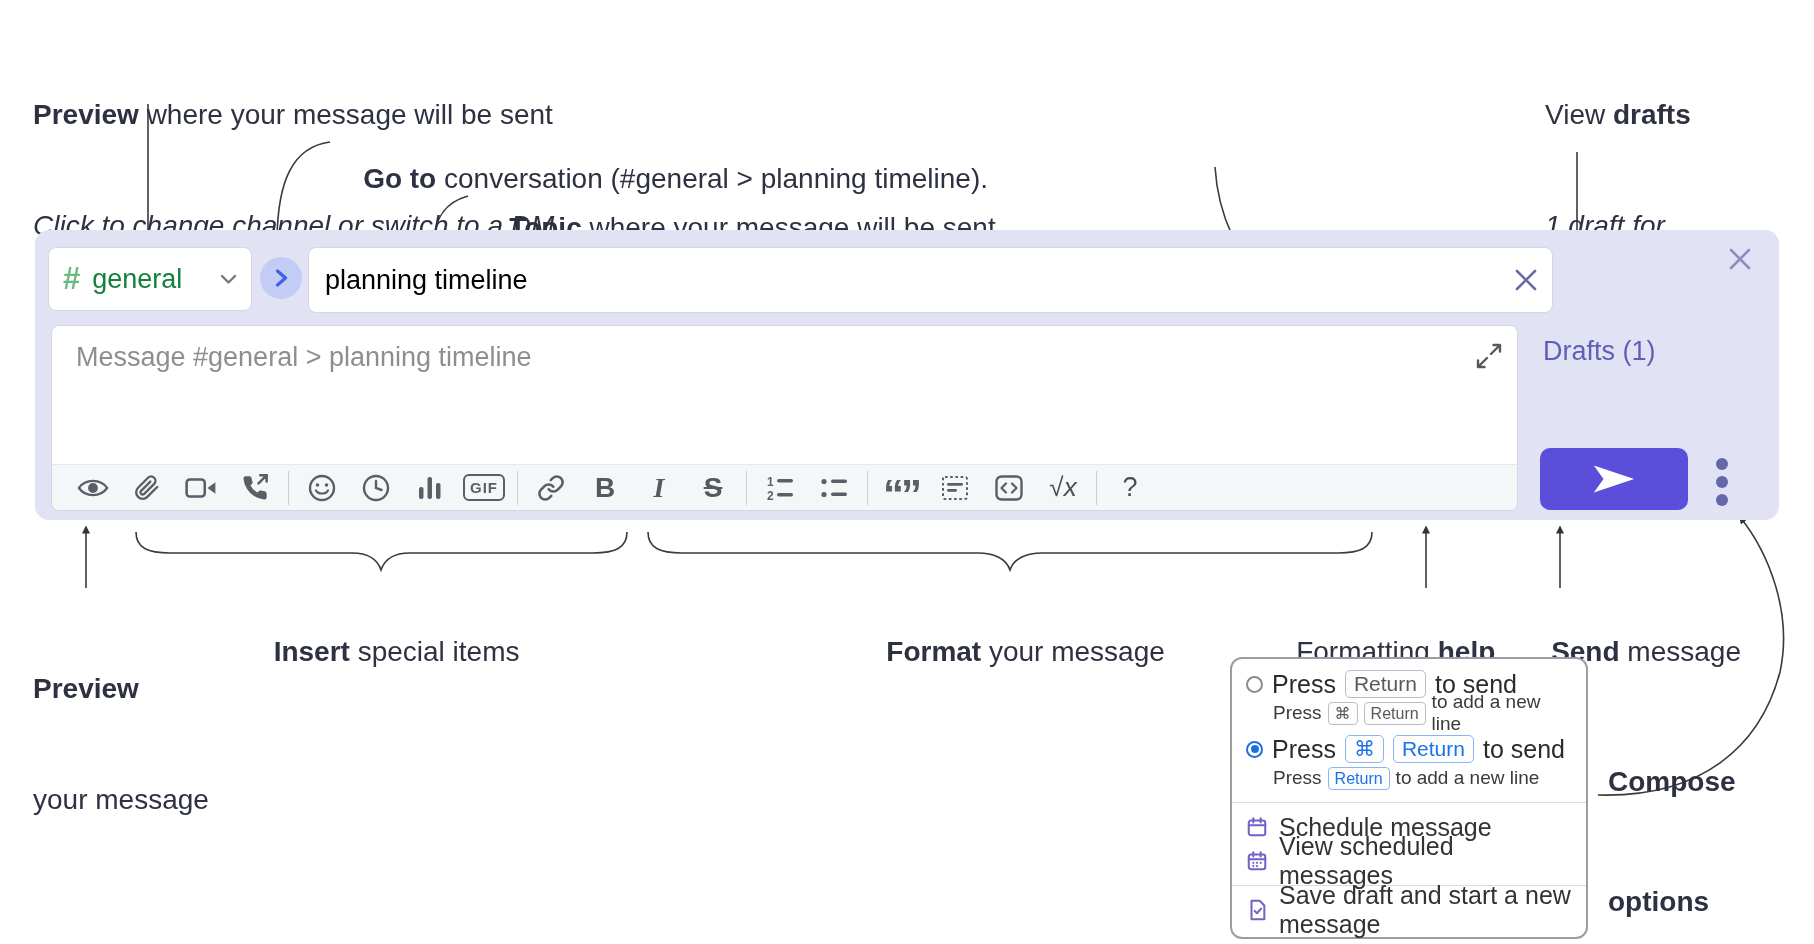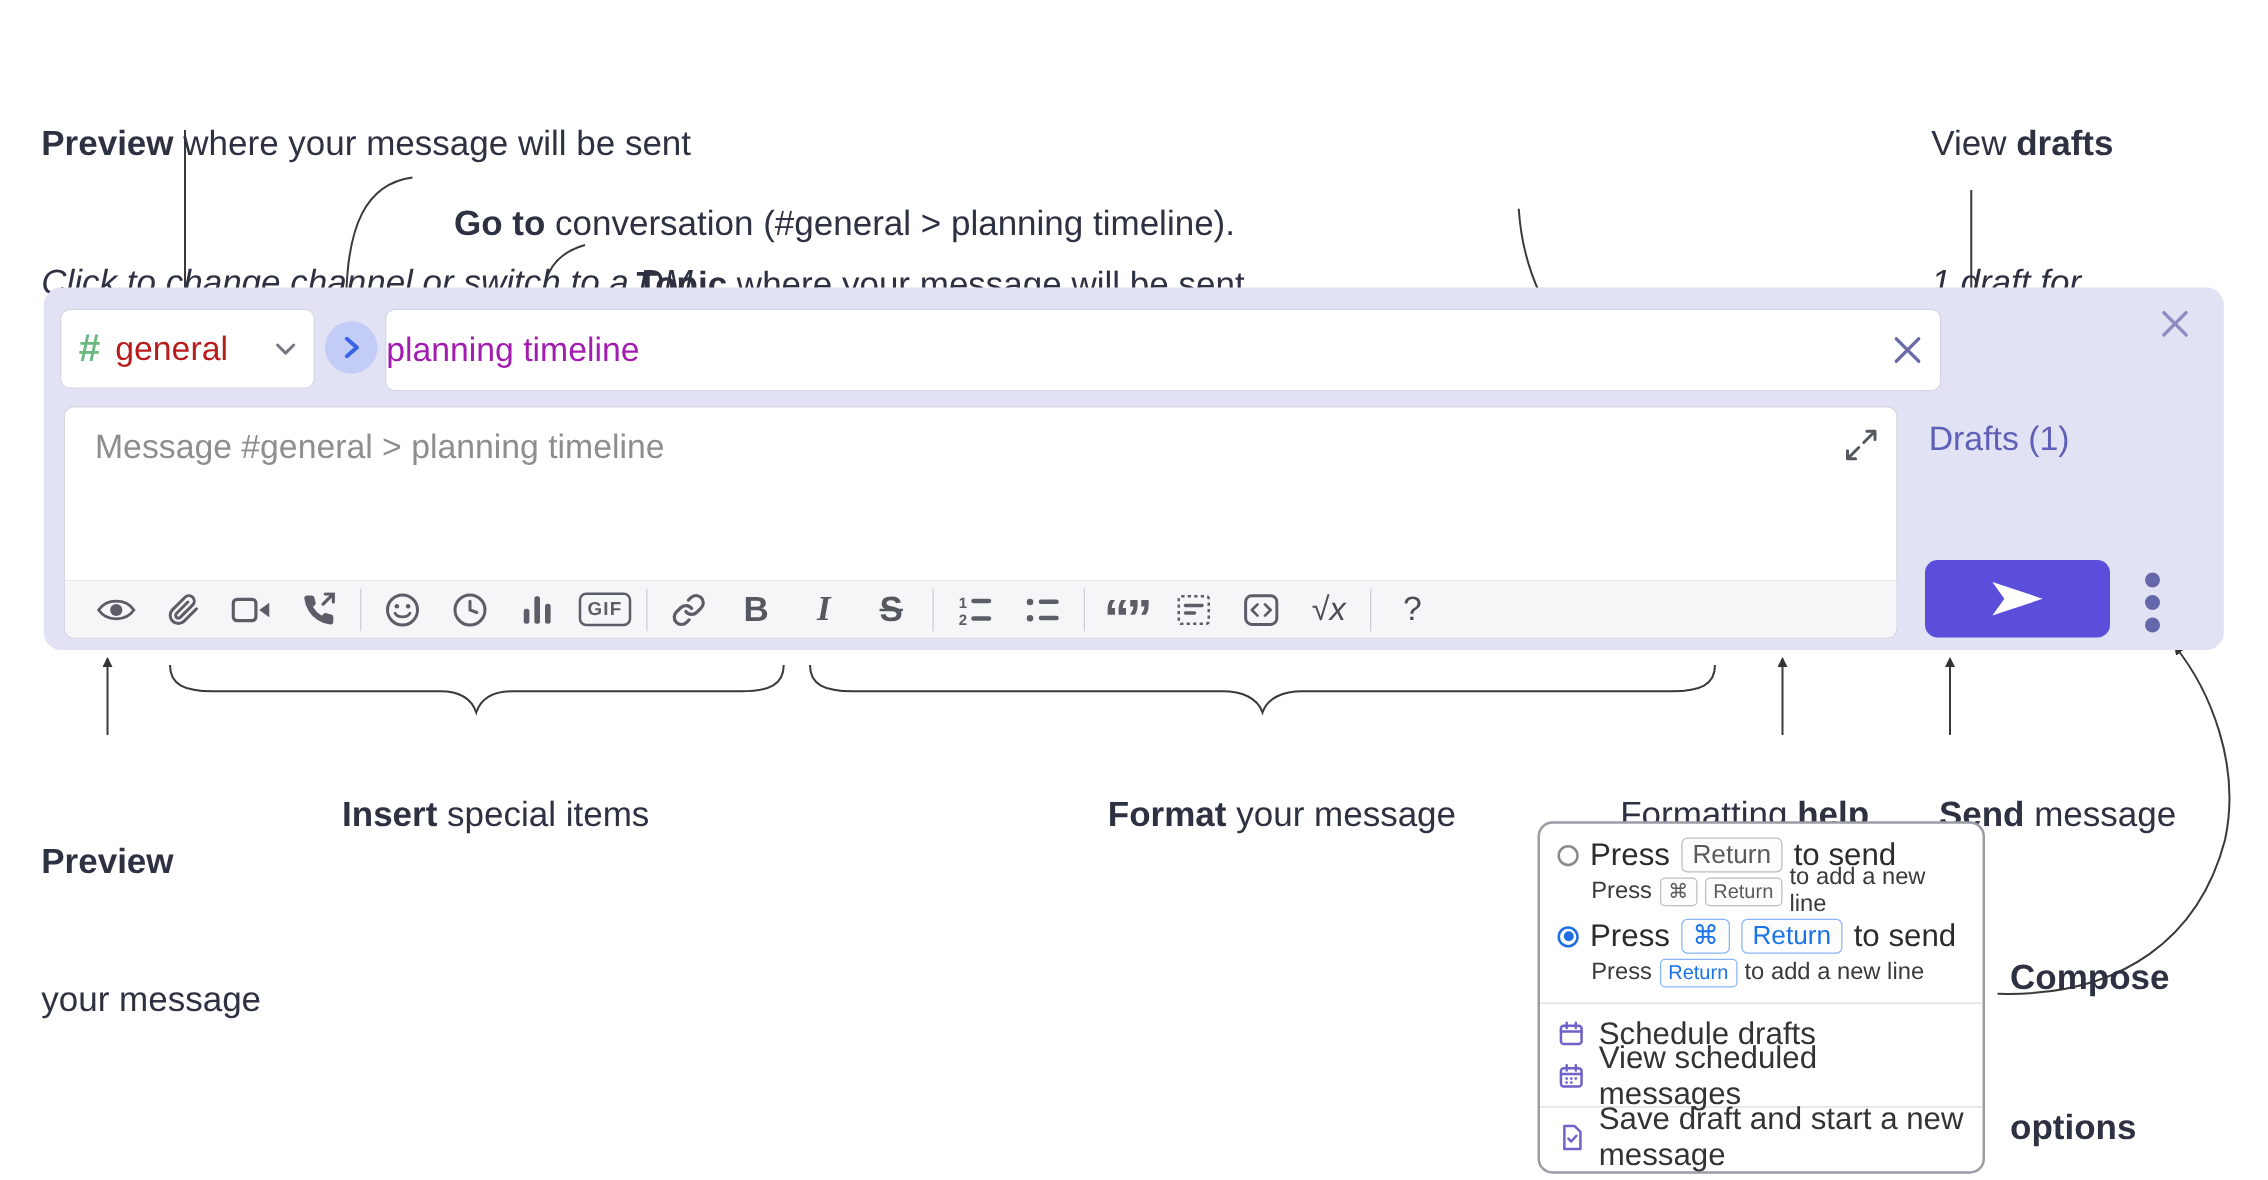--- a/index.html
+++ b/index.html
@@ -9,25 +9,25 @@
   .ann{position:absolute;font-size:28px;line-height:37px;white-space:pre;}
   .ann .b{font-weight:700;}
   .ann .i{font-style:italic;}
   .ann.center{transform:translateX(-50%);}
   
   .panel{position:absolute;left:35px;top:230px;width:1744px;height:290px;
          background:#e1e2f4;border-radius:14px;}
   .whitebox{background:#fff;border:1px solid #d6d6e3;border-radius:8px;position:absolute;box-sizing:border-box;}
   .chan-select{left:13px;top:17px;width:204px;height:64px;display:flex;align-items:center;gap:12px;padding:0 14px;}
   .hash{color:#6aba7f;font-size:31px;font-weight:700;}
-  .chan-name{font-size:27px;color:#b91c1c;}
+  .chan-name{font-size:27px;color:#15803d;}
   .goto-circle{position:absolute;left:225px;top:27px;width:42px;height:42px;border-radius:50%;
                background:#c3ccf5;display:flex;align-items:center;justify-content:center;}
   .topic-box{left:273px;top:17px;width:1245px;height:66px;display:flex;align-items:center;}
-  .topic-box input{border:0;outline:none;flex:1;font-size:27px;color:#a21caf;padding:0 0 0 0;
+  .topic-box input{border:0;outline:none;flex:1;font-size:27px;color:#000000;padding:0 0 0 16px;
                    font-family:"Liberation Sans",sans-serif;background:transparent;}
   .iconbtn{display:flex;align-items:center;justify-content:center;cursor:pointer;}
   .msg-box{left:16px;top:95px;width:1467px;height:186px;padding:0;}
   .msg-box textarea{position:absolute;left:0;top:0;width:100%;height:128px;border:0;outline:none;resize:none;
       font-family:"Liberation Sans",sans-serif;font-size:27px;color:#1a1a1a;padding:16px 60px 0 24px;box-sizing:border-box;background:transparent;}
   .msg-box textarea::placeholder{color:#8e8e8e;}
   .expand-btn{position:absolute;right:14px;top:16px;width:28px;height:28px;}
   .fmt-toolbar{position:absolute;left:0;bottom:0;width:100%;height:46px;background:#f5f6f8;
       border-top:1px solid #e7e7ee;border-radius:0 0 8px 8px;display:flex;align-items:center;
       padding:0 0 0 14px;box-sizing:border-box;margin-top:16px;}
@@ -317,21 +317,21 @@
     </div>
     <div class="pop-div"></div>
     <div class="menu-sec">
       <div class="menu-row">
         <span class="picon">
           <svg width="22" height="22" viewBox="0 0 24 24">
               <rect x="3" y="5" width="18" height="16" rx="2.5" fill="none" stroke="#6f63c9" stroke-width="2.2"></rect>
               <path d="M3,10 L21,10 M8,2.5 L8,7 M16,2.5 L16,7" stroke="#6f63c9" stroke-width="2.2" fill="none" stroke-linecap="round"></path>
             </svg>
         </span>
-        <span>Schedule drafts</span>
+        <span>Schedule message</span>
       </div>
       <div class="menu-row">
         <span class="picon">
           <svg width="22" height="22" viewBox="0 0 24 24">
               <rect x="3" y="5" width="18" height="16" rx="2.5" fill="none" stroke="#6f63c9" stroke-width="2.2"></rect>
               <path d="M3,10 L21,10 M8,2.5 L8,7 M16,2.5 L16,7" stroke="#6f63c9" stroke-width="2.2" fill="none" stroke-linecap="round"></path>
               <circle cx="8" cy="14" r="1.2" fill="#6f63c9"></circle>
               <circle cx="12" cy="14" r="1.2" fill="#6f63c9"></circle>
               <circle cx="16" cy="14" r="1.2" fill="#6f63c9"></circle>
               <circle cx="8" cy="17.5" r="1.2" fill="#6f63c9"></circle>

